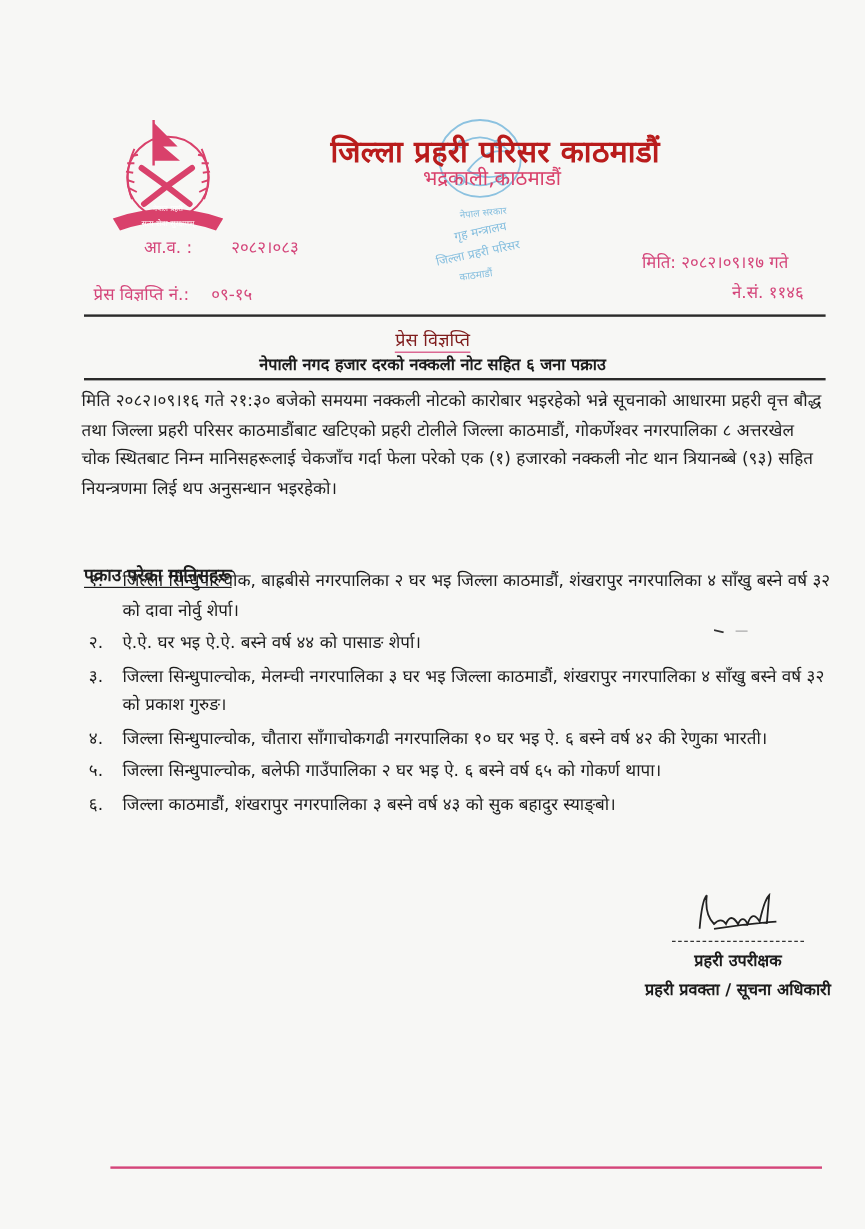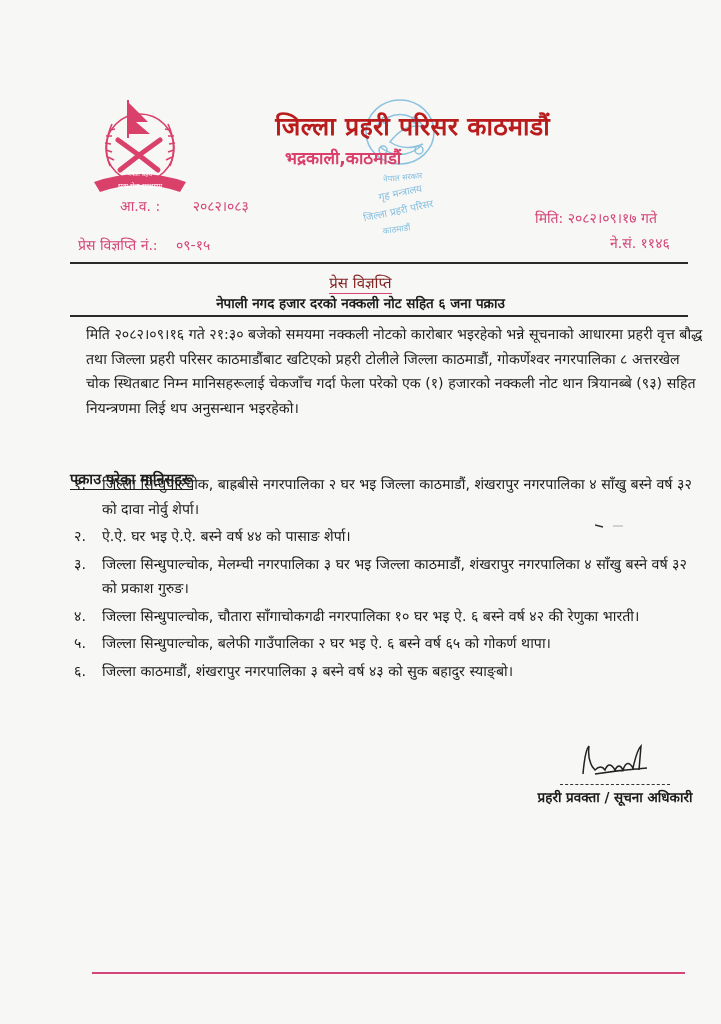--- a/index.html
+++ b/index.html
@@ -13,41 +13,41 @@
   .page { position: absolute; left: 0; top: 0; width: 721px; height: 1024px; }
 
   
   .logo { position: absolute; left: 88px; top: 96px; width: 104px; height: 104px; }
   .seal { position: absolute; left: 345px; top: 92px; width: 115px; height: 150px; opacity: .85; }
   .title {
     position: absolute; left: 210px; top: 108px; width: 340px; text-align: right;
     font-size: 25px; font-weight: bold; color: #b91c1c; letter-spacing: .3px; white-space: nowrap;
   }
   .subtitle {
-    position: absolute; left: 285px; top: 146px; width: 250px; text-align: left;
-    font-size: 17px; font-weight: bold; color: #d9416b; white-space: nowrap;
+    position: absolute; left: 285px; top: 136px; width: 250px; text-align: center;
+    font-size: 17px; font-weight: normal; color: #d9416b; white-space: nowrap;
   }
   .meta { position: absolute; font-size: 14px; color: #d4457a; white-space: nowrap; }
   .meta .lbl { display: inline-block; }
   .meta .val { display: inline-block; margin-left: 14px; }
 
   .rule { position: absolute; left: 70px; width: 618px; height: 2px; background: #2a2a2a; }
 
   .press-head {
     position: absolute; left: 0; width: 721px; top: 272px; text-align: center;
     font-size: 15px; color: #7f1d1d;
   }
   .press-head span { border-bottom: 1.5px solid #d4457a; padding-bottom: 1px; }
   .headline {
     position: absolute; left: 0; width: 721px; top: 294px; text-align: center;
     font-size: 13.5px; font-weight: bold; color: #1b1b1b; white-space: nowrap;
   }
 
   .body-para {
-    position: absolute; left: 86px; top: 322px; width: 620px;
+    position: absolute; left: 68px; top: 322px; width: 620px;
     font-size: 14.2px; line-height: 24.5px; color: #1d1d1d;
   }
   .section-title {
     position: absolute; left: 70px; top: 468px;
     font-size: 14.5px; font-weight: bold; color: #1d1d1d;
     border-bottom: 1.5px solid #1d1d1d; padding-bottom: 1px;
   }
   .list { position: absolute; left: 74px; top: 472px; width: 620px; font-size: 14.2px; line-height: 24.5px; }
   .item { position: relative; padding-left: 28px; margin-bottom: 3px; }
   .item .num { position: absolute; left: 0; top: 0; }
@@ -167,17 +167,18 @@
   <svg class="speck" viewBox="0 0 30 4">
     <line x1="0" y1="1" x2="8" y2="3" stroke="#333" stroke-width="1.5"></line>
     <line x1="18" y1="2" x2="28" y2="2" stroke="#aaa" stroke-width="1"></line>
   </svg>
 
   <div class="sign-area">
     <svg class="signature" viewBox="0 0 100 40" width="100" height="40">
       <path d="M18 34 Q20 10 24 6 M24 6 Q22 22 30 30 Q36 24 40 30 Q44 20 50 30 Q54 22 58 30 Q62 18 68 28 Q72 10 76 6 L74 30 M30 34 Q55 30 82 28" fill="none" stroke="#222" stroke-width="1.5"></path>
     </svg>
     <div class="dash"></div>
+    <div class="sig-line" style="margin-top:4px;">प्रहरी उपरीक्षक</div>
     <div class="sig-line">प्रहरी प्रवक्ता / सूचना अधिकारी</div>
   </div>
 
   <div class="footer-rule"></div>
 </div>
 
 </body></html>

